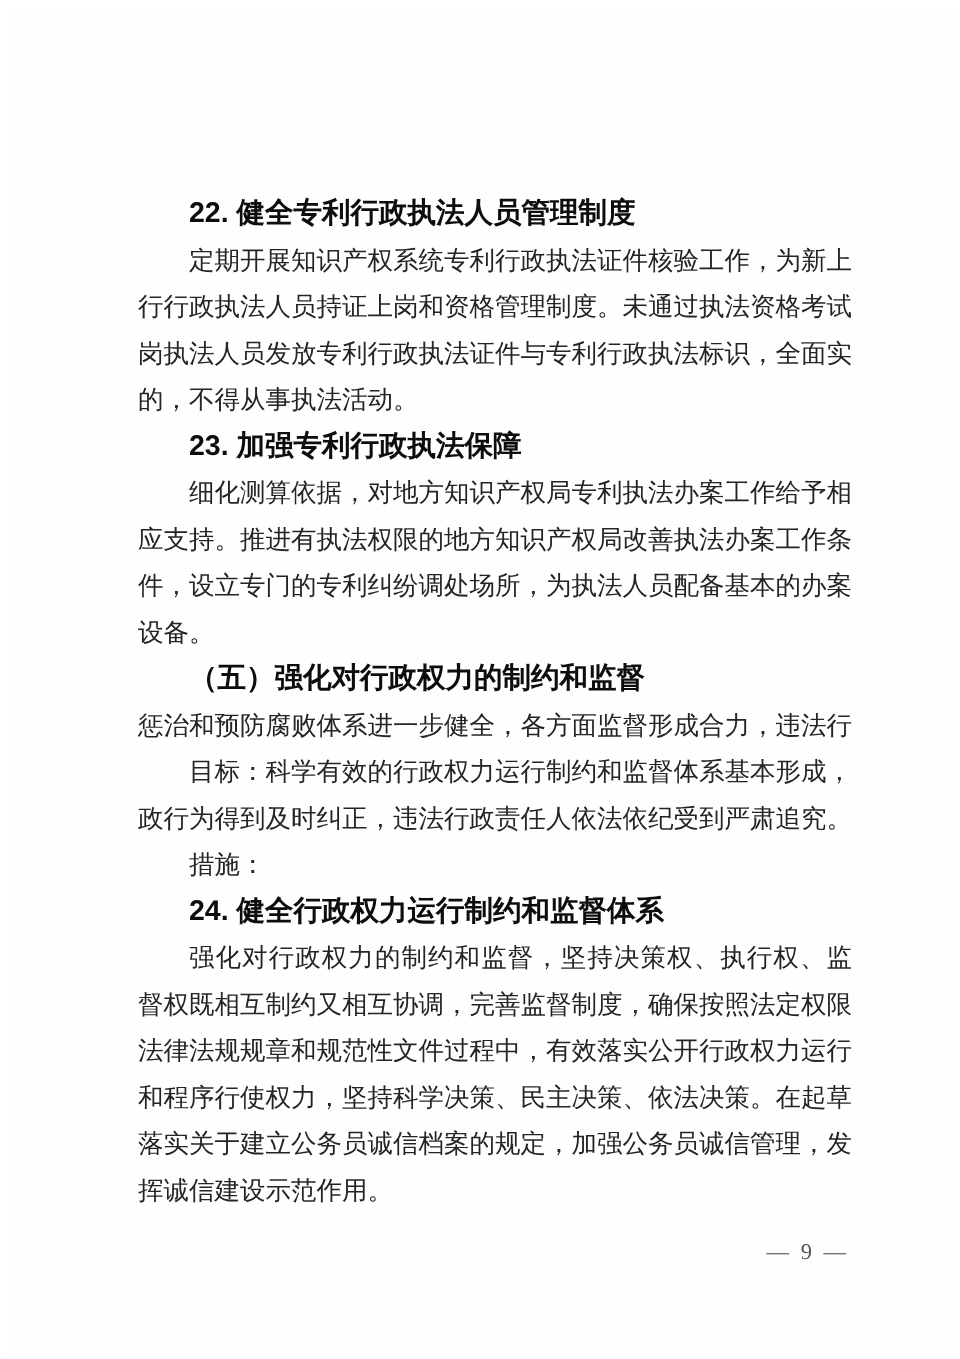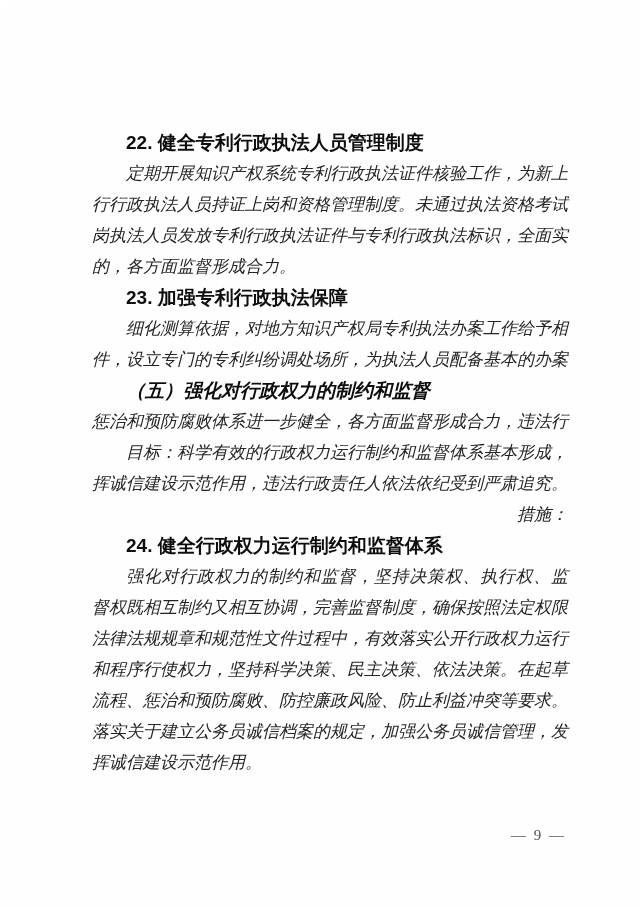--- a/index.html
+++ b/index.html
@@ -28,28 +28,26 @@
     padding-left: 34px;
     font-size: 19px;
     line-height: 29px;
     white-space: nowrap;
   }
   .heading.hei {
     font-family: "Liberation Sans", "DejaVu Sans", sans-serif;
   }
   .heading.kai {
     font-family: "Liberation Serif", "DejaVu Serif", serif;
-    font-style: italic;
   }
   .line {
     line-height: 29px;
     text-align: left;
-    font-style: italic;
   }
-  .line.first { padding-left: 34px; text-align: right; }
+  .line.first { padding-left: 34px; }
   .line.fill {
     text-align: justify;
     text-align-last: justify;
     text-justify: inter-character;
   }
   .pagenum {
     position: absolute;
     right: 78px;
     top: 813px;
     font-size: 15px;
@@ -61,32 +59,33 @@
 </style>
 </head>
 <body>
 
 <div class="page">
   <main class="doc" id="doc">
       <div class="heading hei">22. 健全专利行政执法人员管理制度</div>
       <div class="line first fill">定期开展知识产权系统专利行政执法证件核验工作，为新上</div>
       <div class="line fill">行行政执法人员持证上岗和资格管理制度。未通过执法资格考试</div>
       <div class="line fill">岗执法人员发放专利行政执法证件与专利行政执法标识，全面实</div>
-      <div class="line">的，各方面监督形成合力。</div>
+      <div class="line">的，不得从事执法活动。</div>
       <div class="heading hei">23. 加强专利行政执法保障</div>
       <div class="line first fill">细化测算依据，对地方知识产权局专利执法办案工作给予相</div>
+      <div class="line fill">应支持。推进有执法权限的地方知识产权局改善执法办案工作条</div>
       <div class="line fill">件，设立专门的专利纠纷调处场所，为执法人员配备基本的办案</div>
+      <div class="line">设备。</div>
       <div class="heading kai">（五）强化对行政权力的制约和监督</div>
       <div class="line fill">惩治和预防腐败体系进一步健全，各方面监督形成合力，违法行</div>
       <div class="line first fill">目标：科学有效的行政权力运行制约和监督体系基本形成，</div>
-      <div class="line fill">挥诚信建设示范作用，违法行政责任人依法依纪受到严肃追究。</div>
+      <div class="line fill">政行为得到及时纠正，违法行政责任人依法依纪受到严肃追究。</div>
       <div class="line first">措施：</div>
       <div class="heading hei">24. 健全行政权力运行制约和监督体系</div>
       <div class="line first fill">强化对行政权力的制约和监督，坚持决策权、执行权、监</div>
       <div class="line fill">督权既相互制约又相互协调，完善监督制度，确保按照法定权限</div>
       <div class="line fill">法律法规规章和规范性文件过程中，有效落实公开行政权力运行</div>
       <div class="line fill">和程序行使权力，坚持科学决策、民主决策、依法决策。在起草</div>
-      <div class="line fill">流程、惩治和预防腐败、防控廉政风险、防止利益冲突等要求。</div>
       <div class="line fill">落实关于建立公务员诚信档案的规定，加强公务员诚信管理，发</div>
       <div class="line">挥诚信建设示范作用。</div>
     </main>
   <div class="pagenum">— 9 —</div>
 </div>
 
 </body></html>

